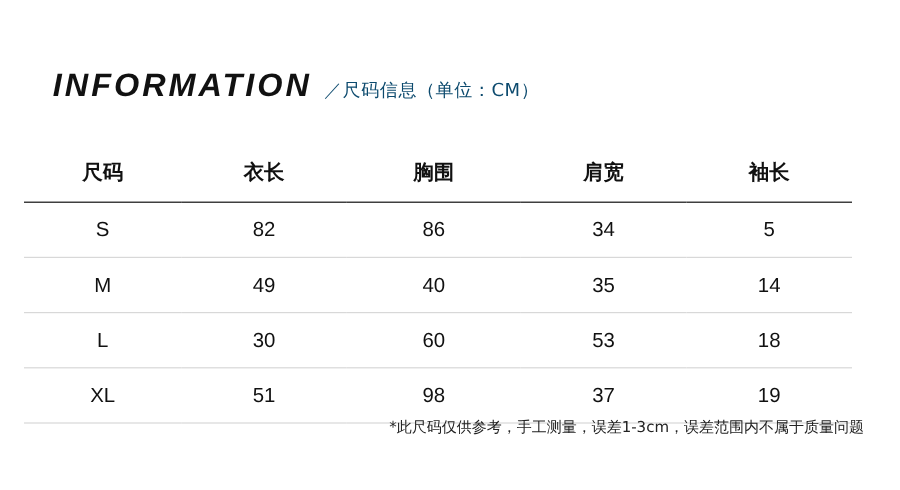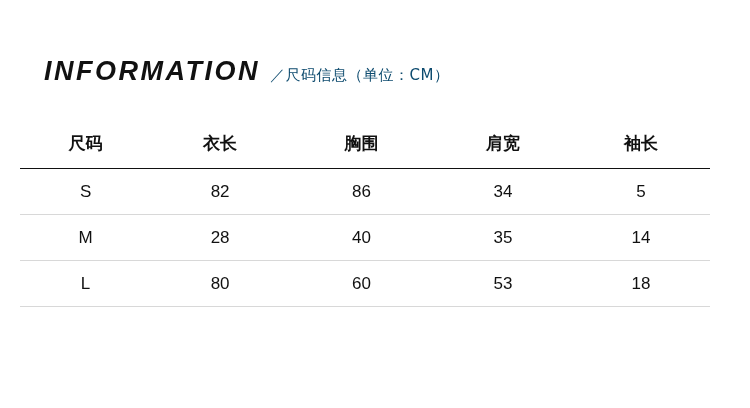--- a/index.html
+++ b/index.html
@@ -126,30 +126,38 @@
       <tbody>
         <tr>
           <td>S</td>
           <td>82</td>
           <td>86</td>
           <td>34</td>
           <td>5</td>
         </tr>
         <tr>
           <td>M</td>
-          <td>28</td>
+          <td>49</td>
           <td>40</td>
           <td>35</td>
           <td>14</td>
         </tr>
         <tr>
           <td>L</td>
-          <td>80</td>
+          <td>30</td>
           <td>60</td>
           <td>53</td>
           <td>18</td>
+        </tr>
+        <tr>
+          <td>XL</td>
+          <td>51</td>
+          <td>98</td>
+          <td>37</td>
+          <td>19</td>
         </tr>
       </tbody>
     </table>
   </div>
 
+  <div class="note">*此尺码仅供参考，手工测量，误差1-3cm，误差范围内不属于质量问题</div>
 
 </div>
 
 </body></html>

